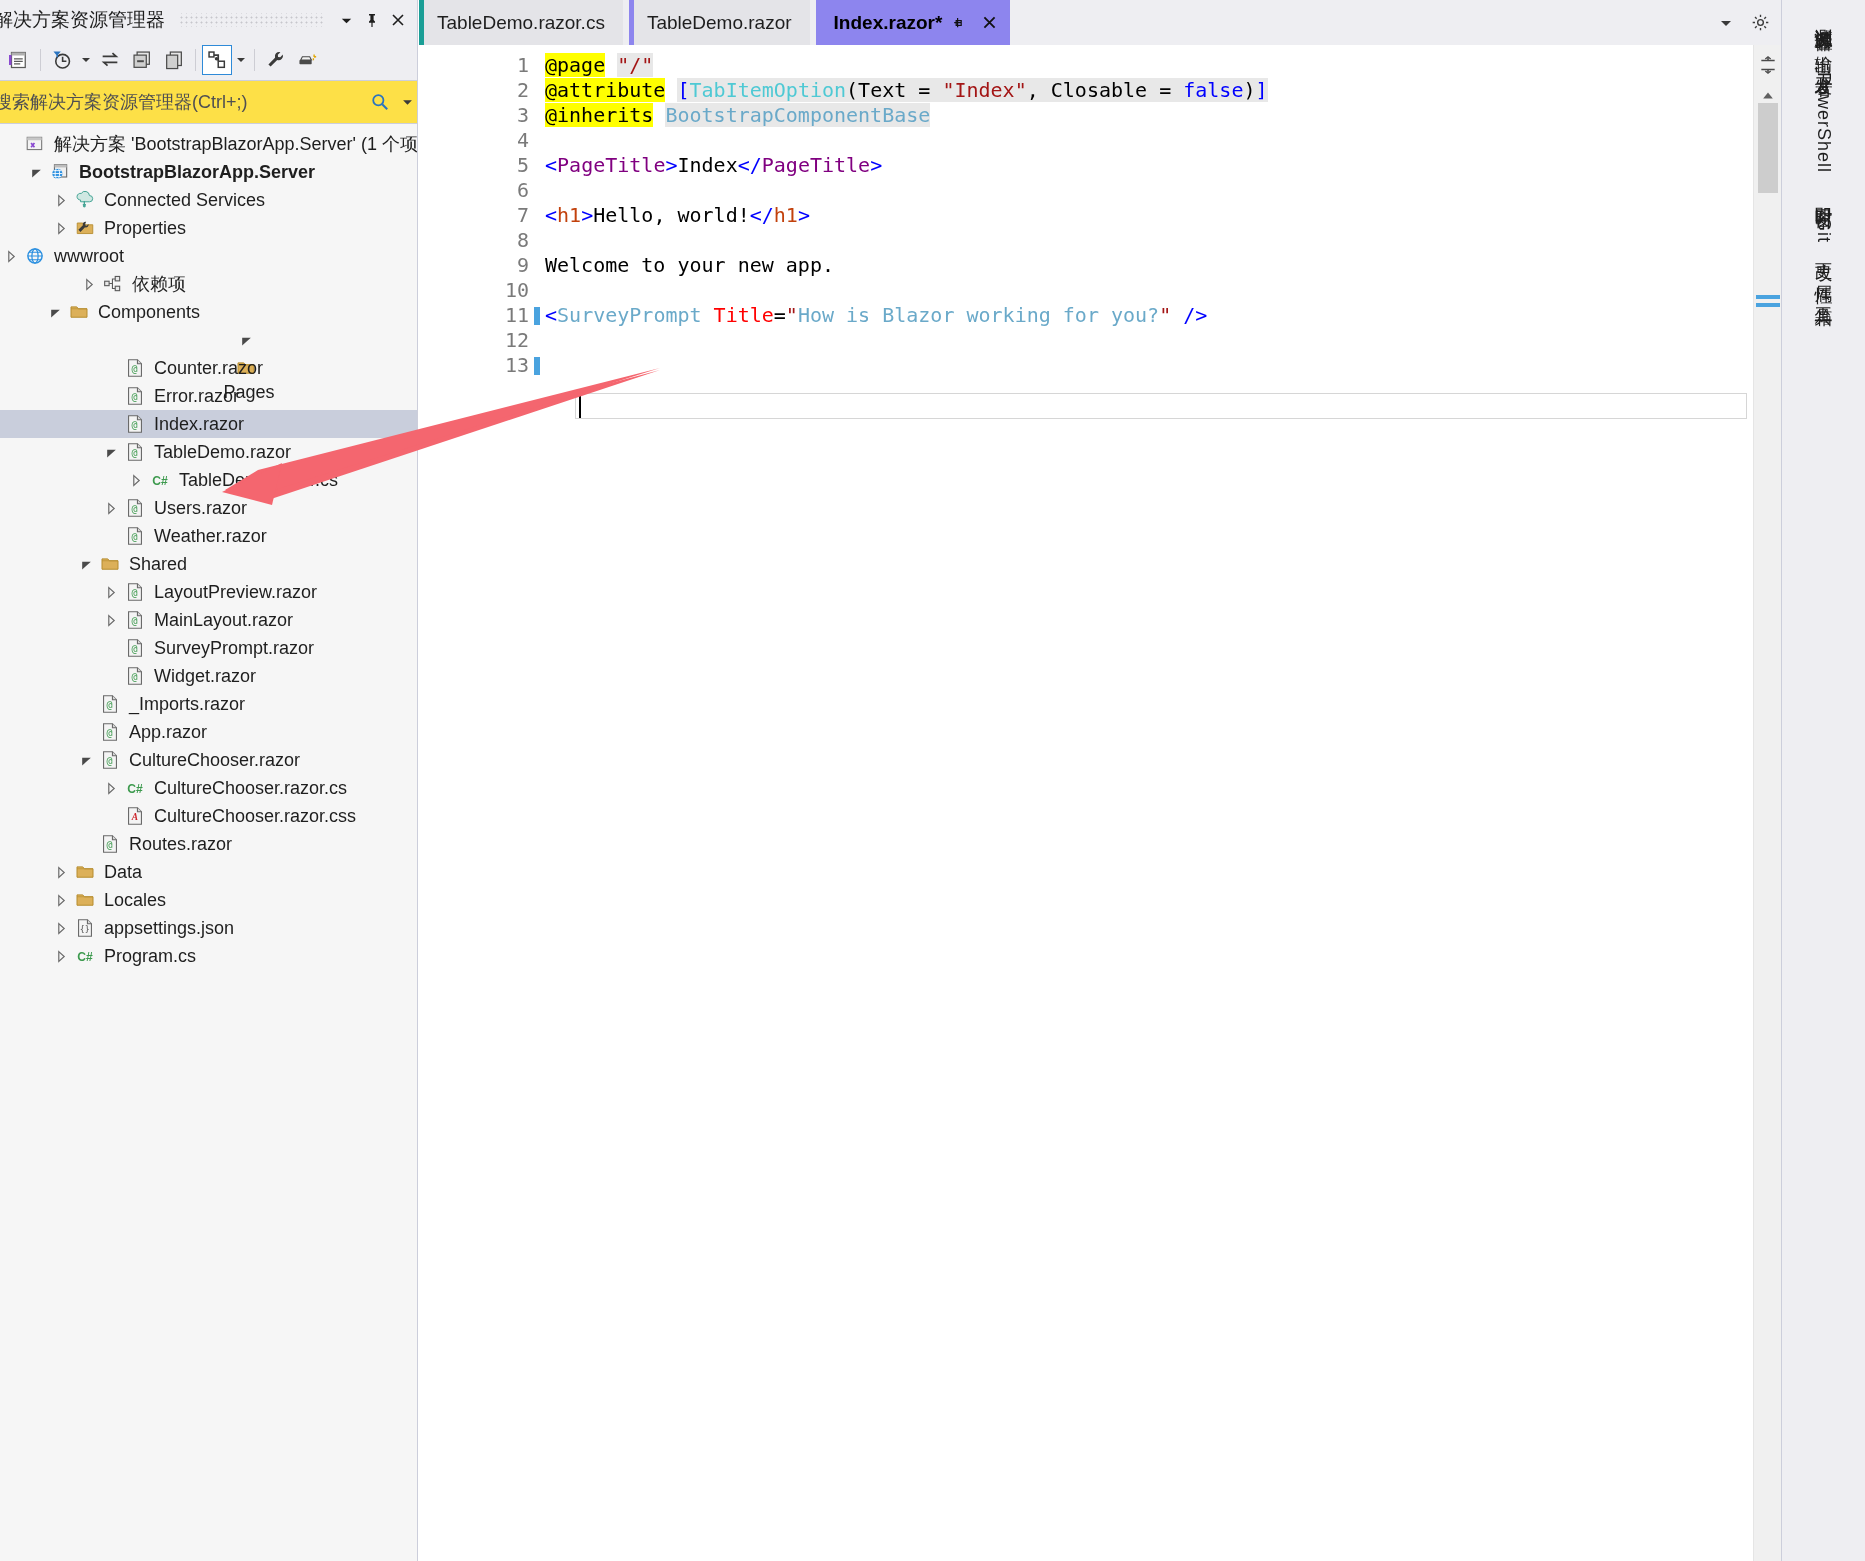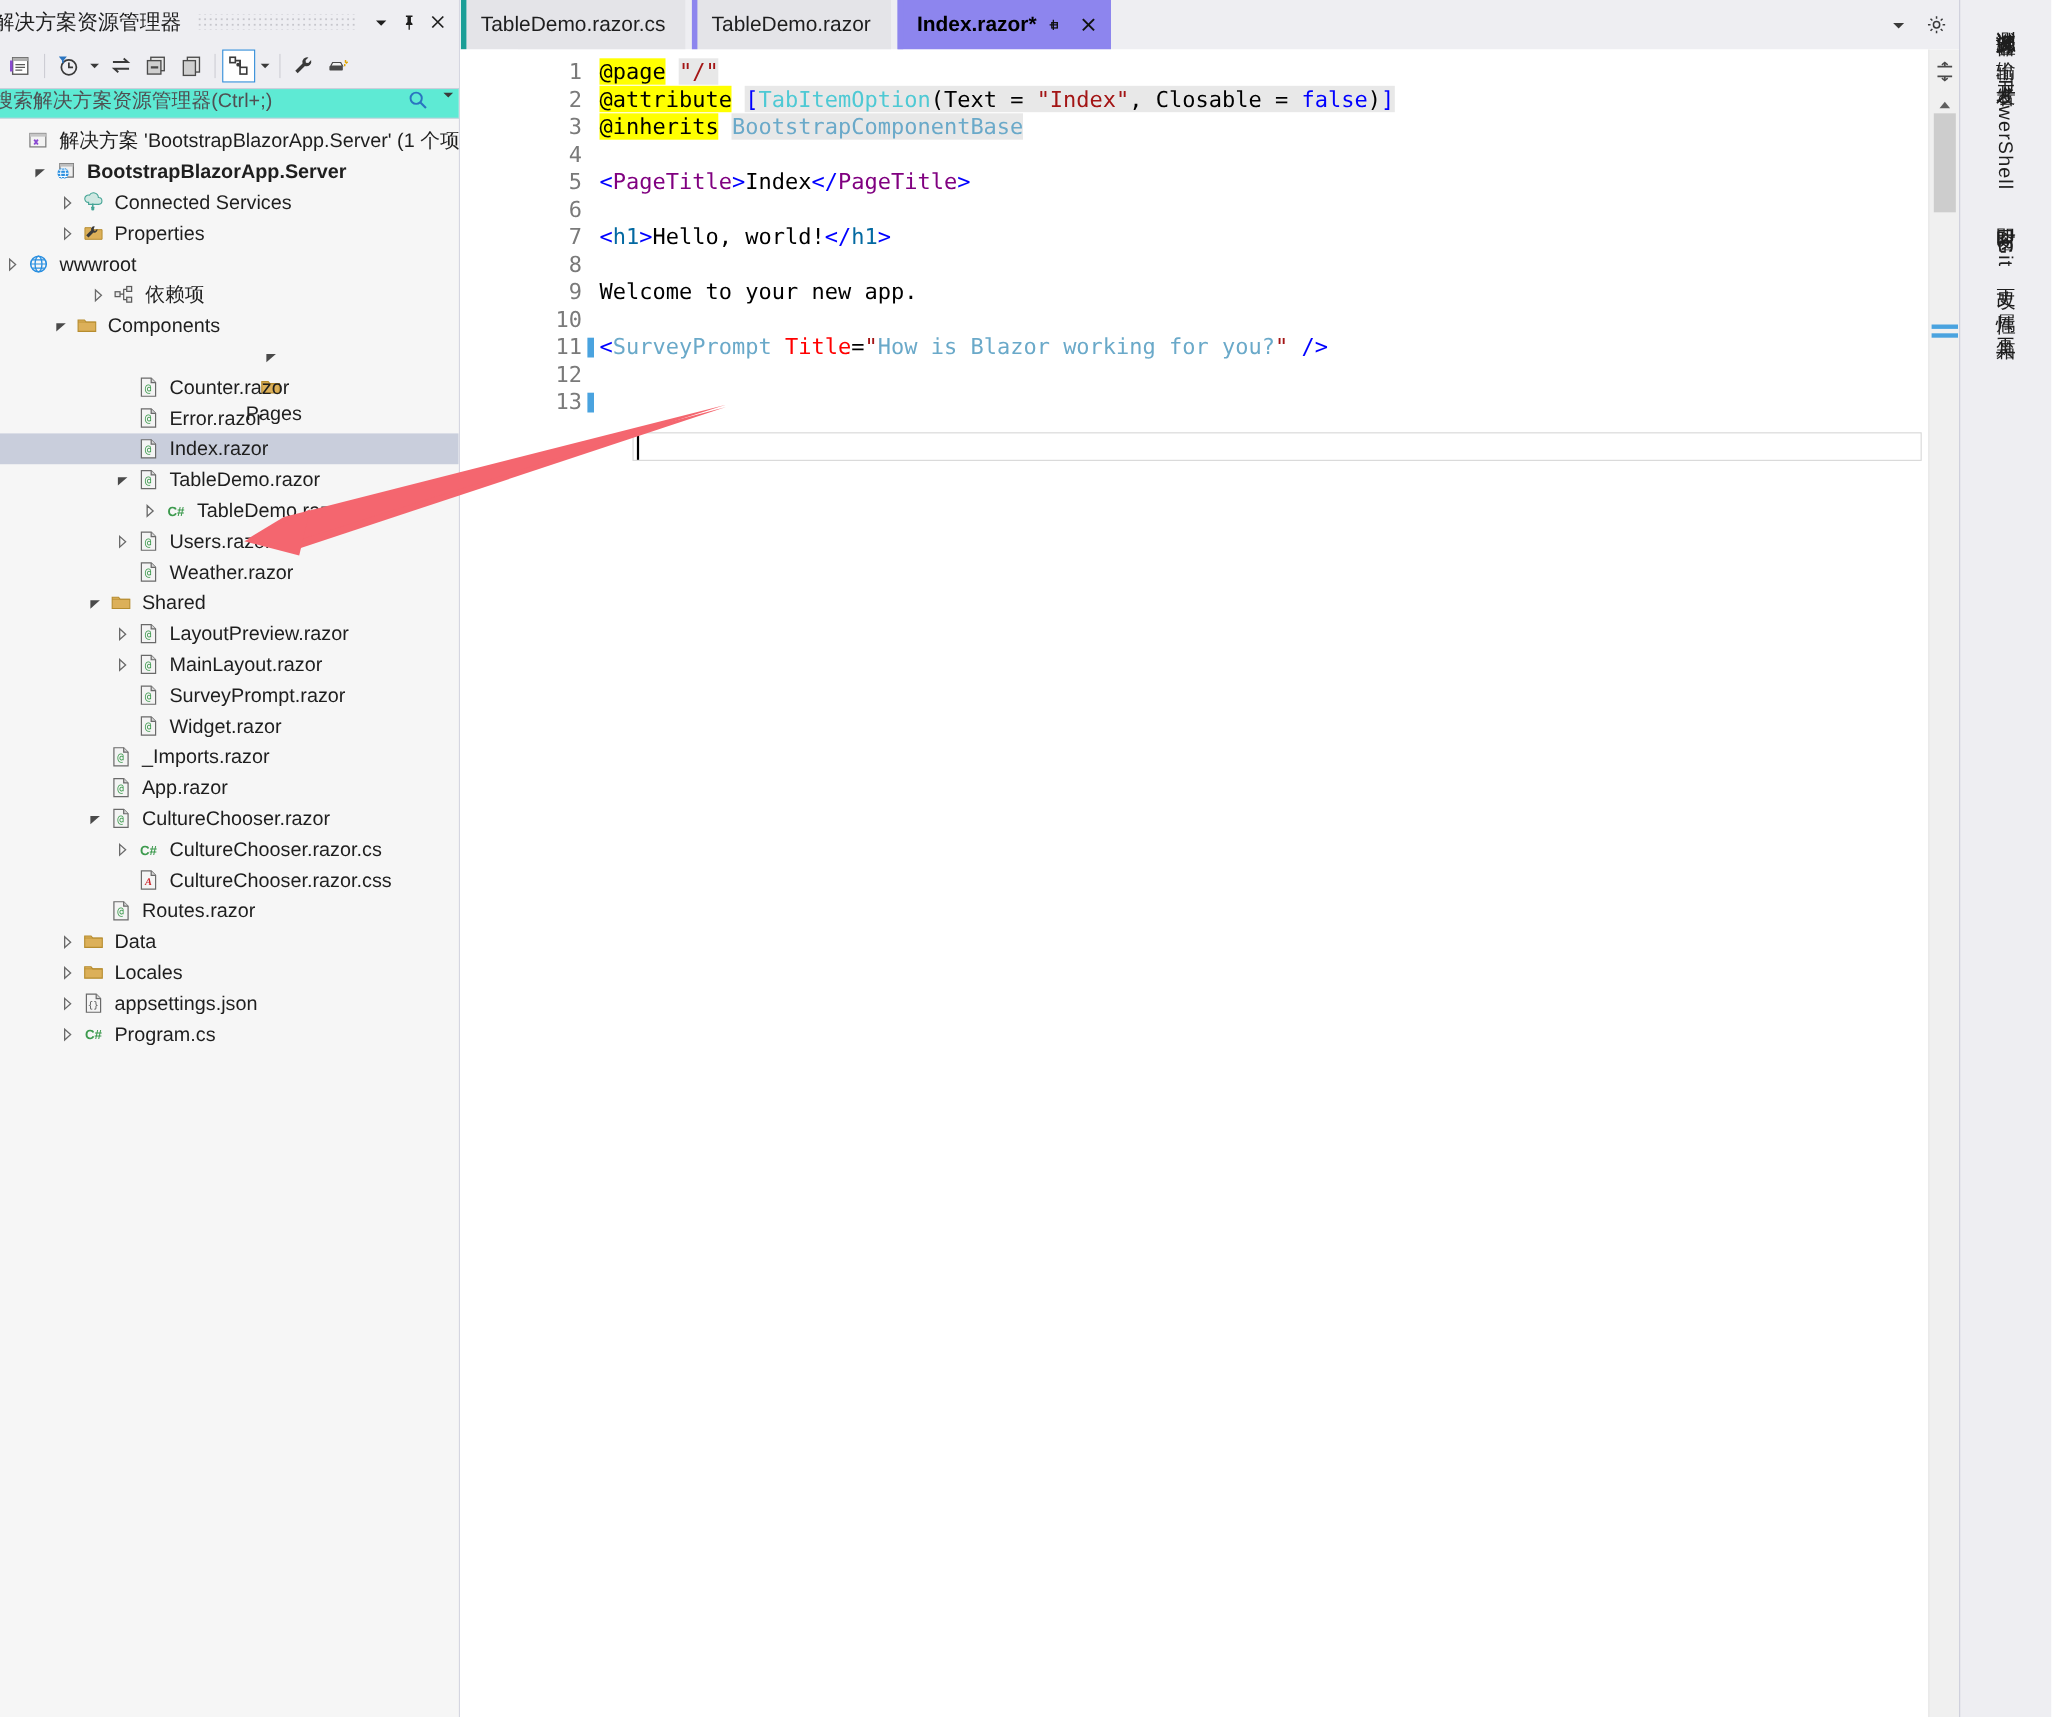--- a/index.html
+++ b/index.html
@@ -46,22 +46,22 @@
   }
   .tb-btn {
     width: 30px; height: 30px; display: flex; align-items: center;
     justify-content: center; border: 1px solid transparent;
   }
   .tb-btn.active { border: 1px solid #2e8ad8; background: #ffffff; }
   .tb-sep { width: 1px; height: 22px; background: #cdcdd4; margin: 0 4px; }
   .tb-caret { width: 14px; height: 30px; display:flex; align-items:center; justify-content:center; }
 
   .se-search {
-    height: 28px; background: #5eead4; border-top: 1px solid #cccedb;
-    border-bottom: 1px solid #cccedb; display: flex; align-items: flex-start;
+    height: 44px; background: #fde047; border-top: 1px solid #cccedb;
+    border-bottom: 1px solid #cccedb; display: flex; align-items: center;
     flex: 0 0 auto;
   }
   .se-search-input {
     flex: 1 1 auto; border: none; outline: none; background: transparent;
     font-size: 18px; color: #1e1e1e; padding-left: 0px; margin-left: -6px;
     font-family: "Liberation Sans", sans-serif;
   }
   .se-search-input::placeholder { color: #4f4f52; opacity: 1; }
   .se-search-icon { width: 34px; display: flex; align-items: center; justify-content: center; }
   .se-search-caret { width: 20px; display: flex; align-items: center; justify-content: center; }
@@ -122,21 +122,21 @@
     line-height: 25px; color: #000000; white-space: pre;
   }
   .codelines .cl { height: 25px; line-height: 25px; }
   .hl-yellow { background: #ffff00; }
   .hl-gray   { background: #e8e8e8; }
   .t-str   { color: #a31515; }
   .t-type  { color: #4ec9d4; }
   .t-type2 { color: #6aa9c9; }
   .t-kw    { color: #0000ff; }
   .t-tag   { color: #800080; }
-  .t-tag2  { color: #0369a1; text-align: center; }
+  .t-tag2  { color: #c2410c; text-align: center; }
   .t-attr  { color: #ff0000; }
   .t-punct { color: #0000ff; }
 
   .caret-line {
     position: absolute; left: 126px; right: 32px; height: 26px;
     border: 1px solid #d6d6d6;
   }
   .text-caret {
     position: absolute; width: 2px; height: 24px; background: #000;
   }

